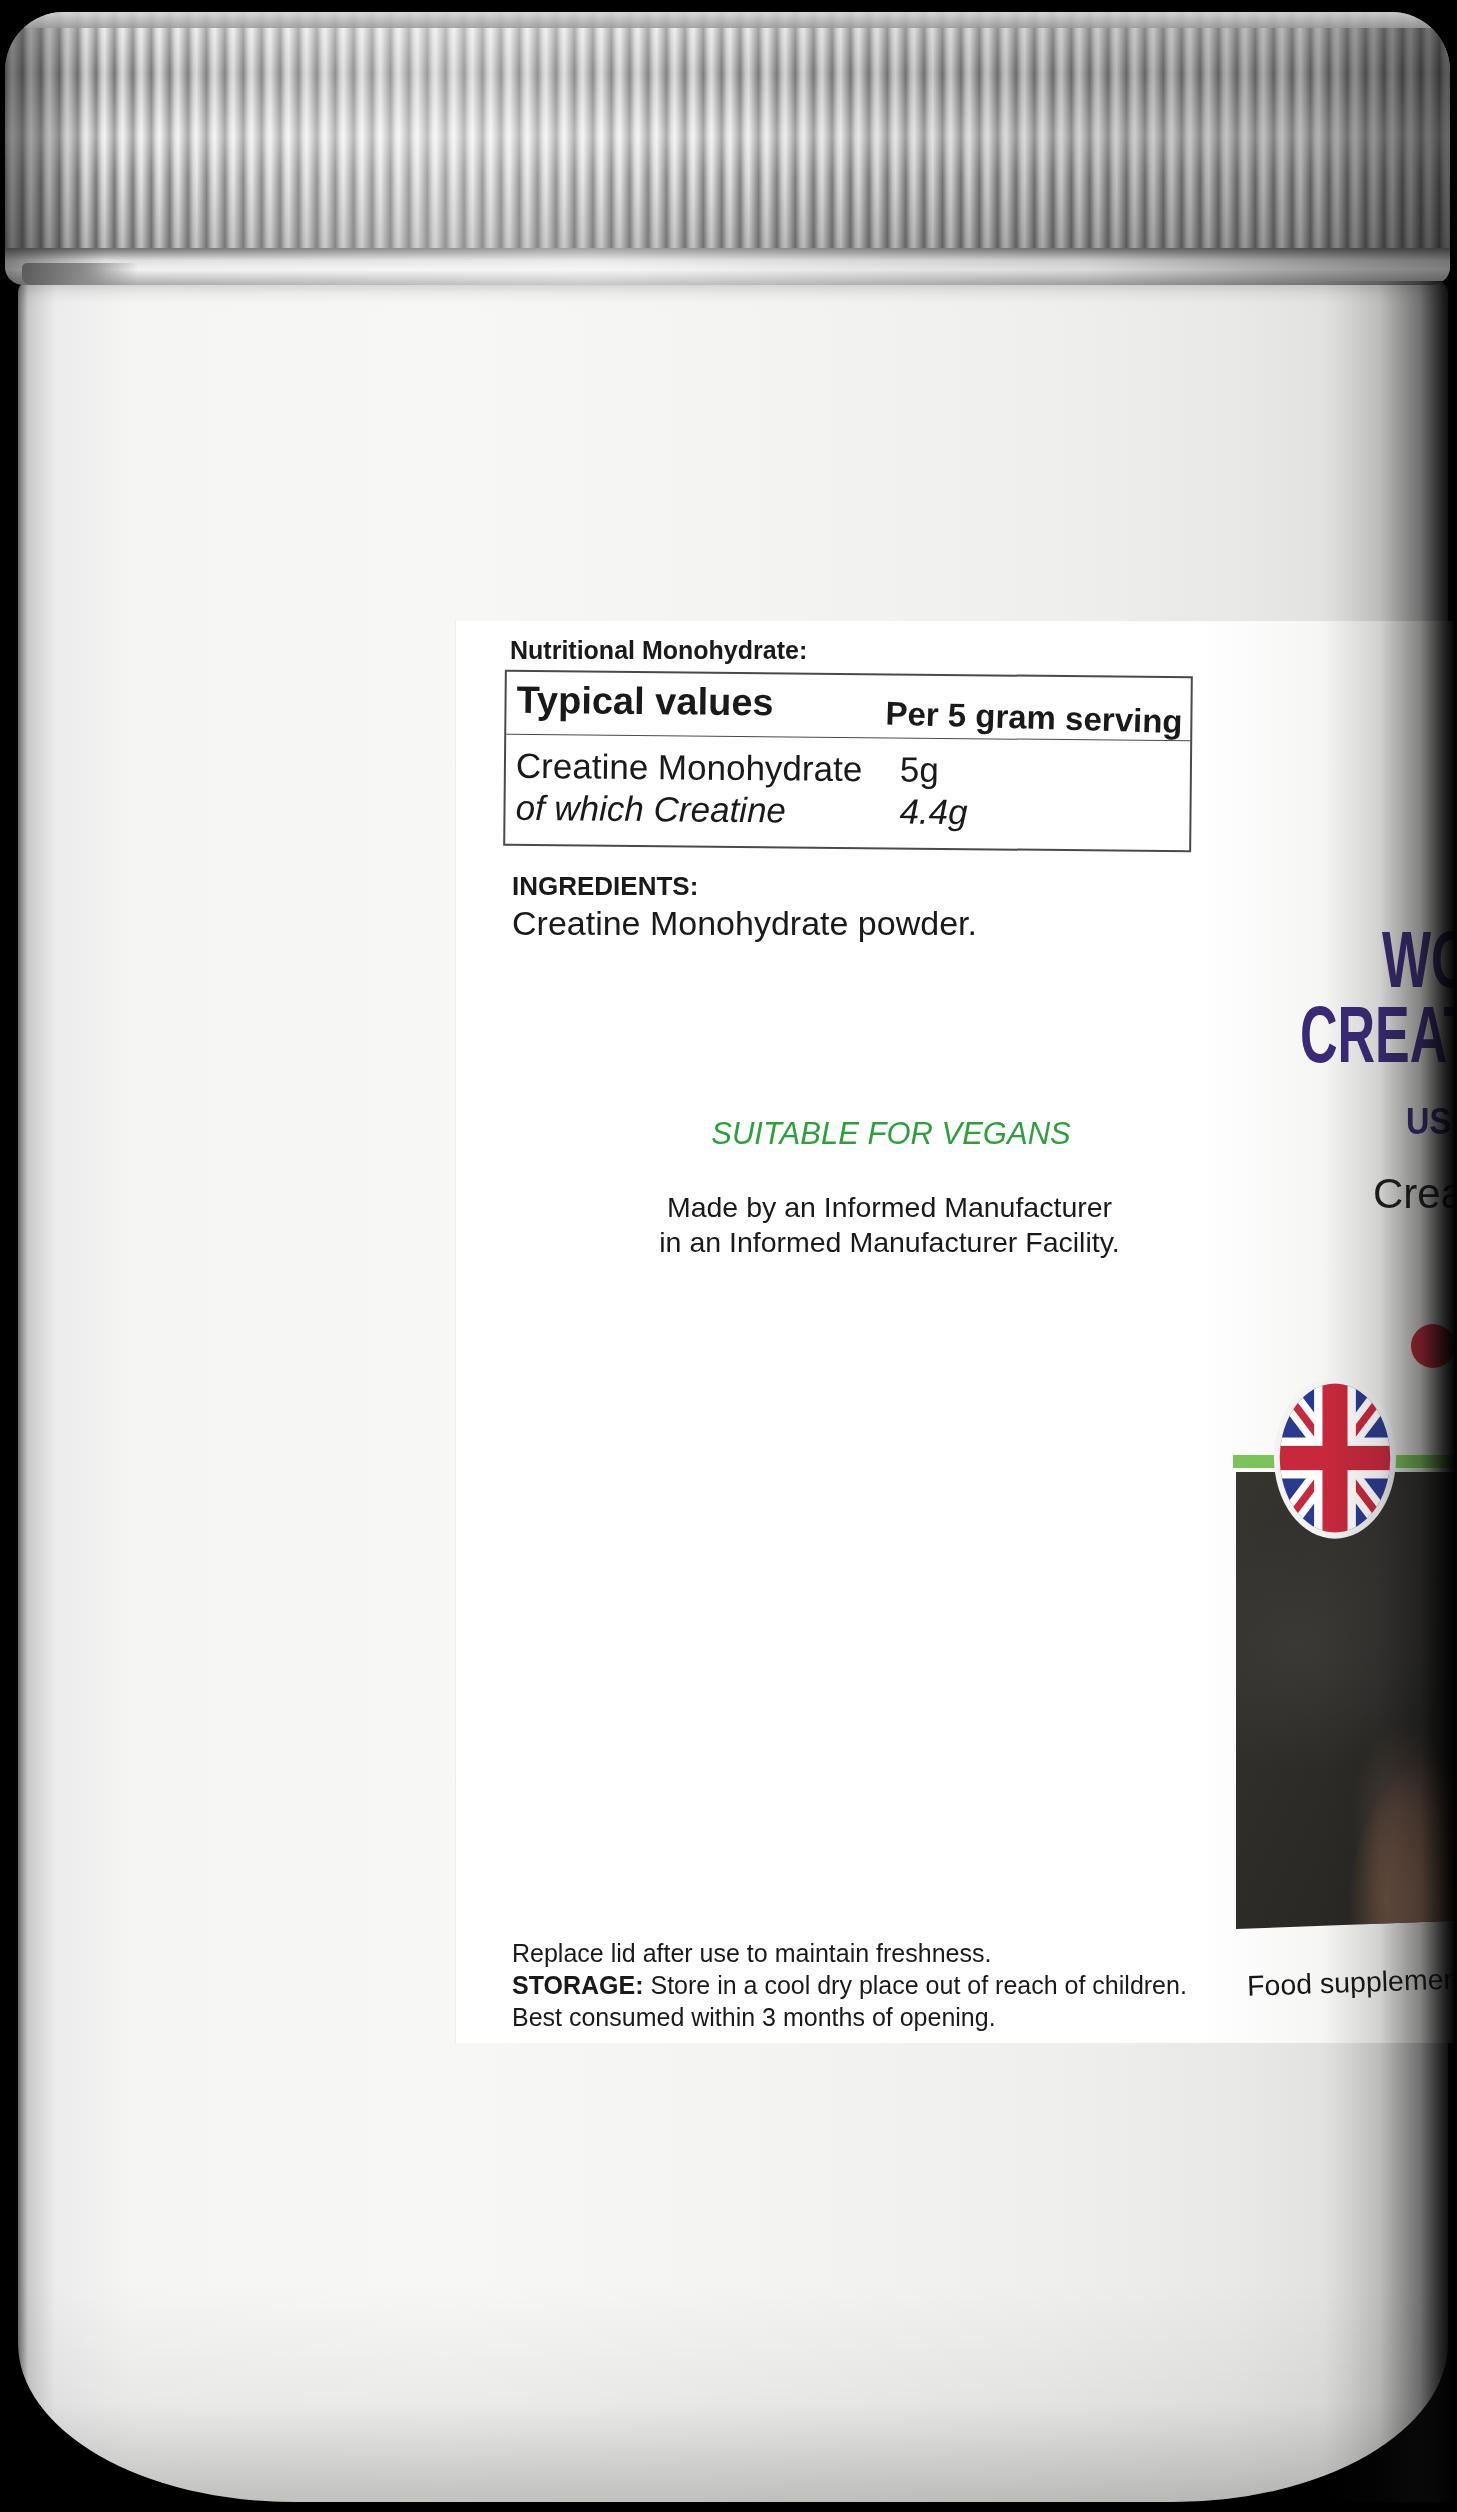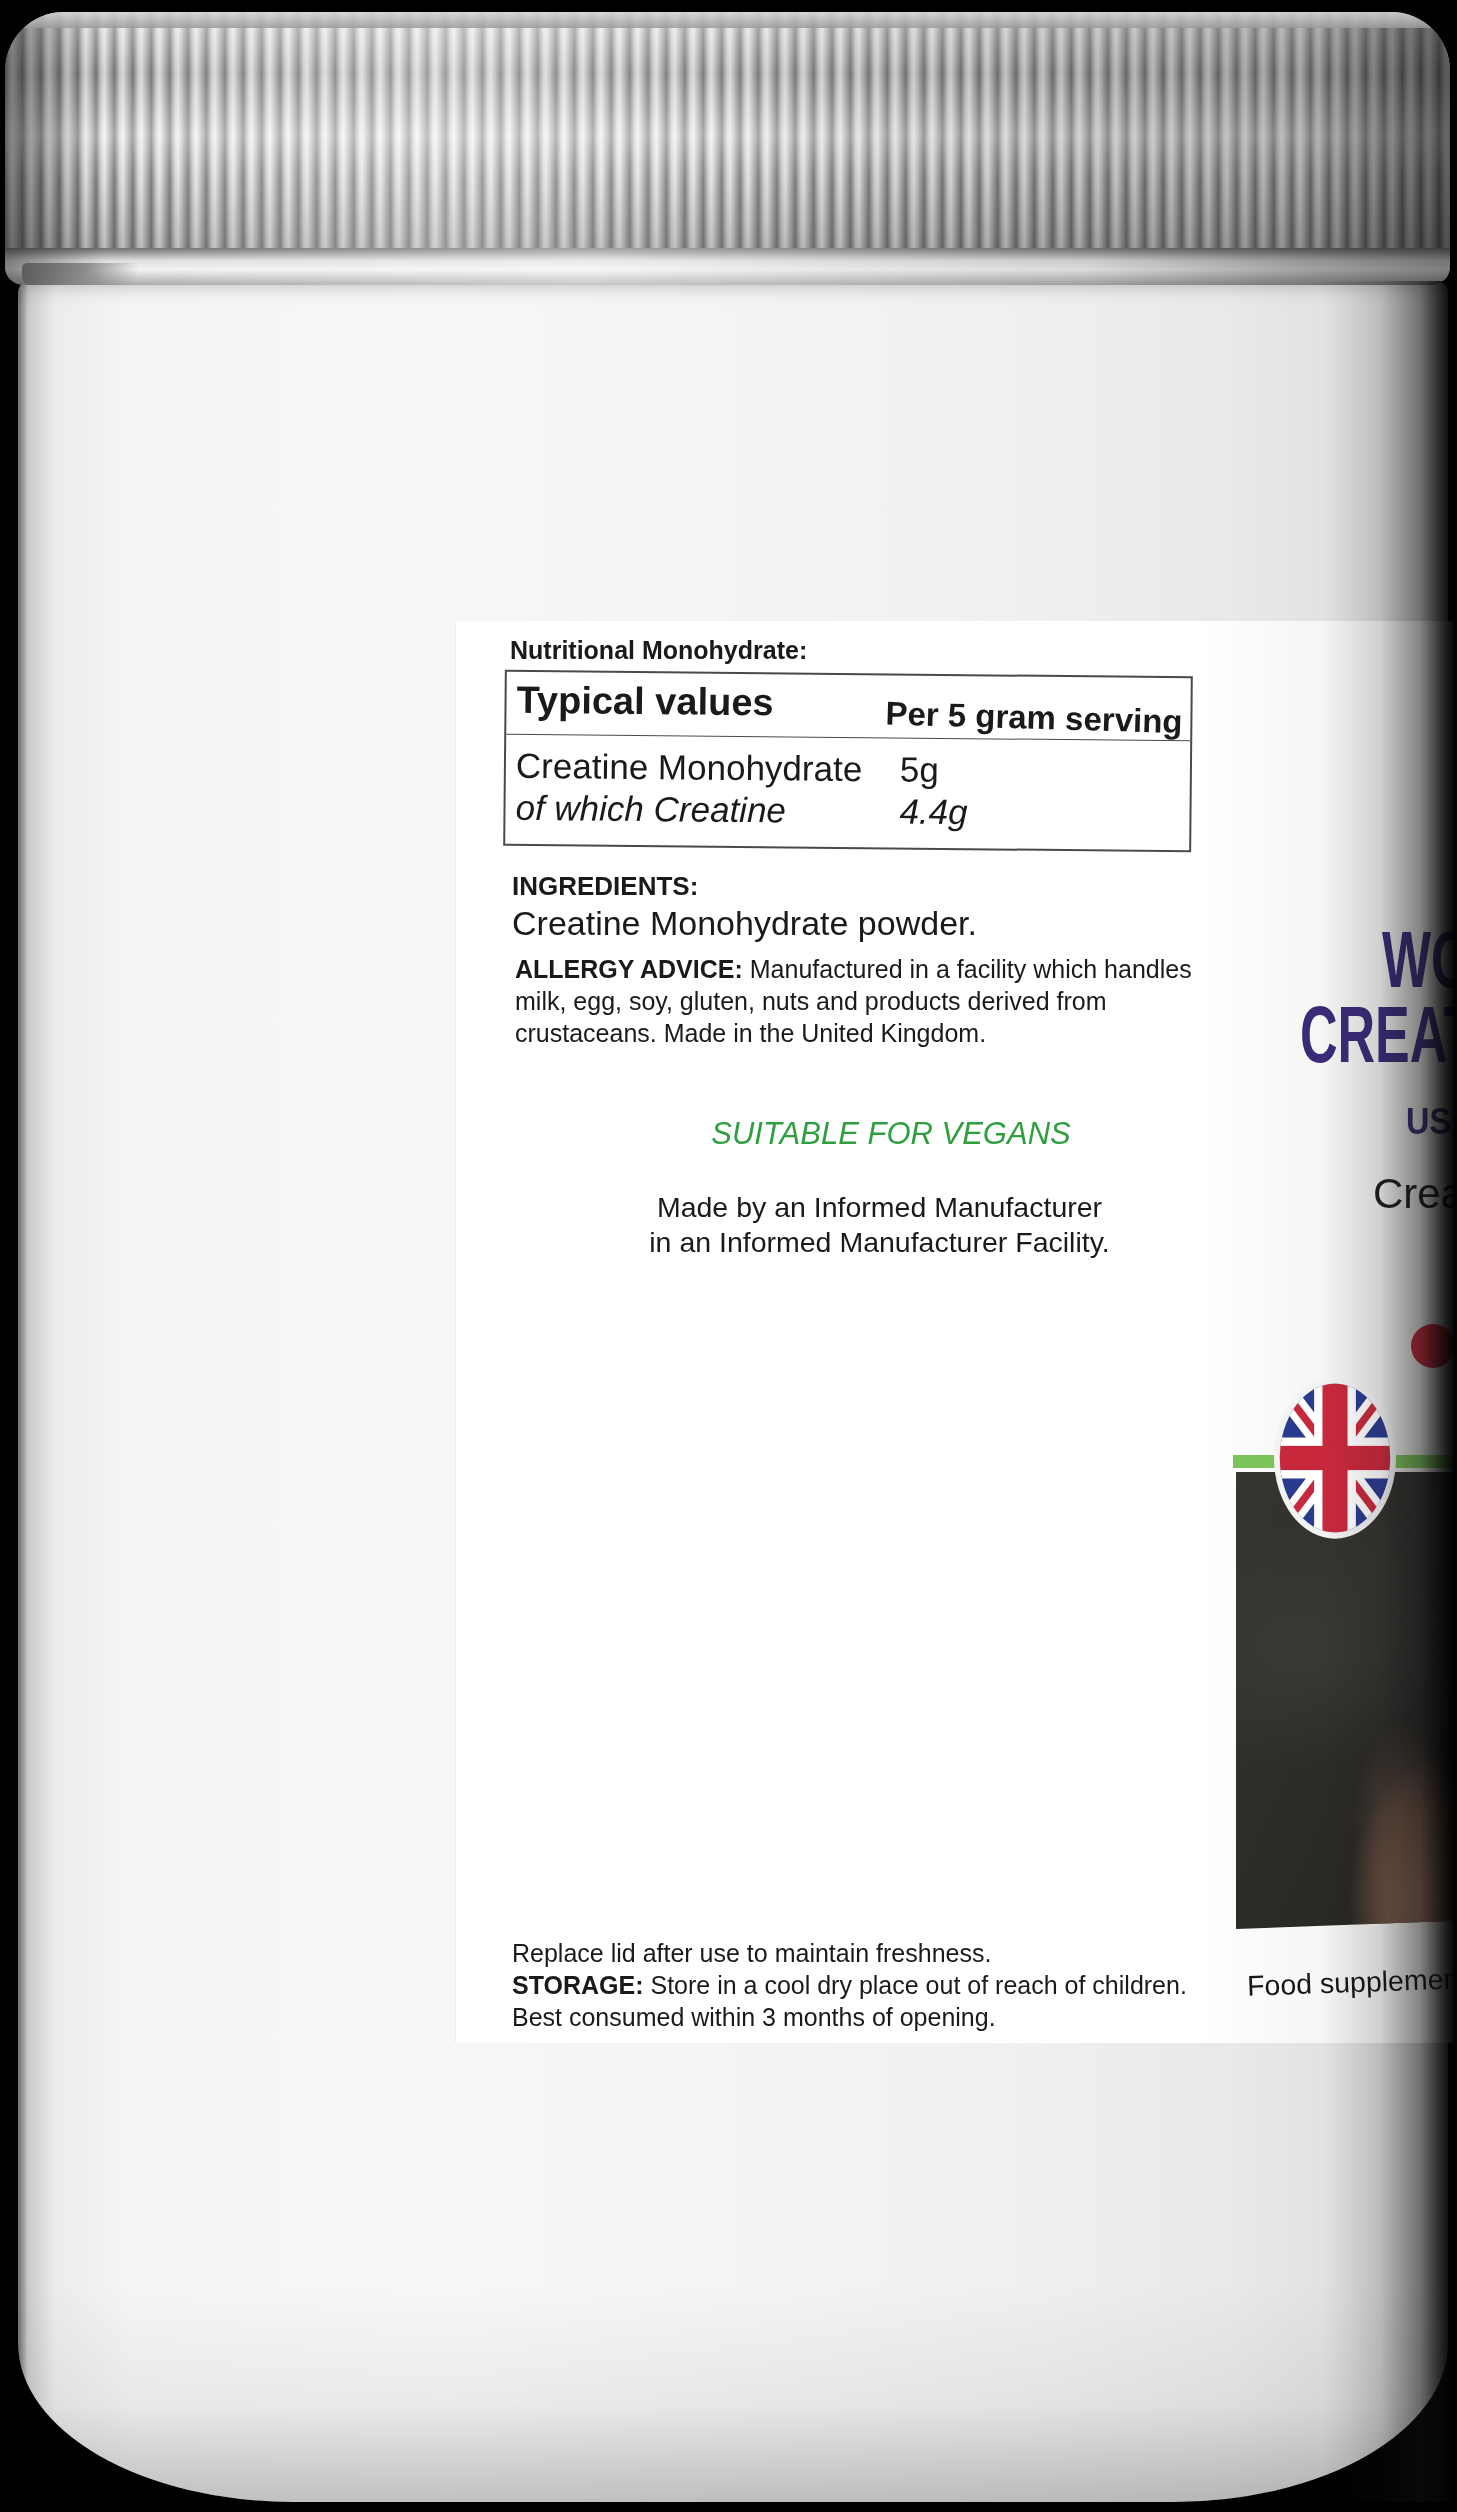--- a/index.html
+++ b/index.html
@@ -60,21 +60,21 @@
   .tbl-row{display:flex;font-size:35px;line-height:42px;}
   .tbl-row .nm{width:384px;}
   .tbl-row.it{font-style:italic;}
   
   .ingr-title{position:absolute;left:56px;top:250px;font-size:26px;font-weight:bold;}
   .ingr-body{position:absolute;left:56px;top:283px;font-size:34px;}
   .allergy{position:absolute;left:59px;top:332px;width:678px;font-size:25px;line-height:32px;}
   .allergy b{font-weight:bold;}
   .vegan{position:absolute;left:117px;top:495px;width:636px;text-align:center;
     font-size:31px;color:#2f9e3e;font-style:italic;}
-  .informed{position:absolute;left:72px;top:569px;width:703px;text-align:center;
+  .informed{position:absolute;left:82px;top:569px;width:703px;text-align:center;
     font-size:28.5px;line-height:35px;}
   .storage{position:absolute;left:56px;top:1316px;font-size:25px;line-height:32px;}
   .storage b{font-weight:bold;}
   
   .frag{position:absolute;color:#3a2a78;font-weight:bold;white-space:nowrap;
     transform-origin:left top;}
   .frag-wo{left:926px;top:293px;font-size:80px;transform:scaleX(.65);}
   .frag-creat{left:844px;top:368px;font-size:80px;transform:scaleX(.65);}
   .frag-us{left:950px;top:480px;font-size:36px;transform:scaleX(.9);}
   .frag-crea{left:917px;top:549px;font-size:42px;font-weight:normal;color:#1c1c1c;
@@ -134,24 +134,20 @@
         <div class="tbl-row it">
           <span class="nm">of which Creatine</span>
           <span class="vl">4.4g</span>
         </div>
       </div>
     </div>
 
     <div class="ingr-title">INGREDIENTS:</div>
     <div class="ingr-body">Creatine Monohydrate powder.</div>
 
-    <div class="allergy">
-      <b>ALLERGY ADVICE:</b>
-      <span>Manufactured in a facility which handles milk, egg, soy, gluten, nuts and products derived from crustaceans. Made in the United Kingdom.</span>
-    </div>
 
     <div class="vegan">SUITABLE FOR VEGANS</div>
 
     <div class="informed">
       <div>Made by an Informed Manufacturer</div>
       <div>in an Informed Manufacturer Facility.</div>
     </div>
 
     <div class="storage">
       <div>Replace lid after use to maintain freshness.</div>

